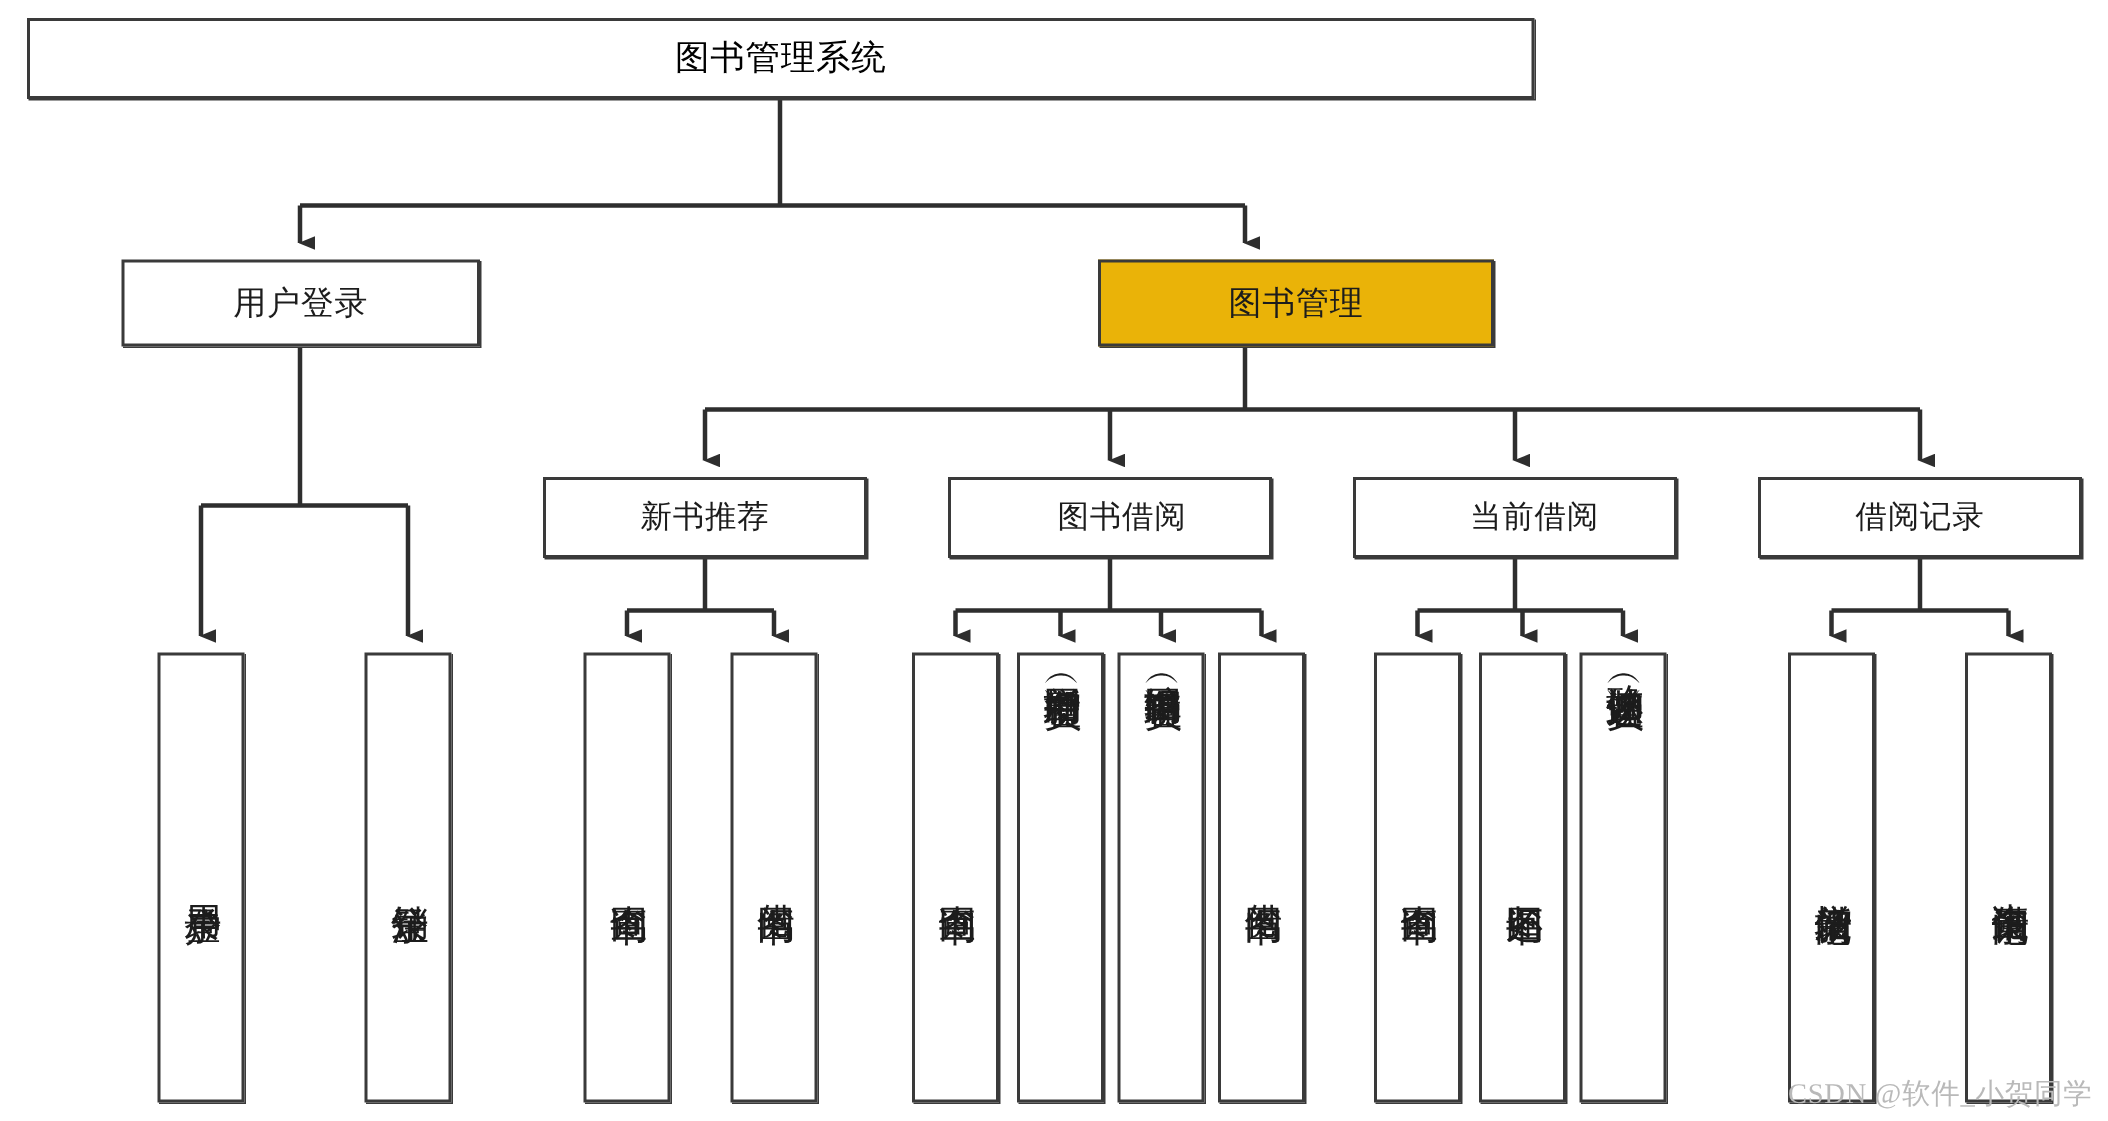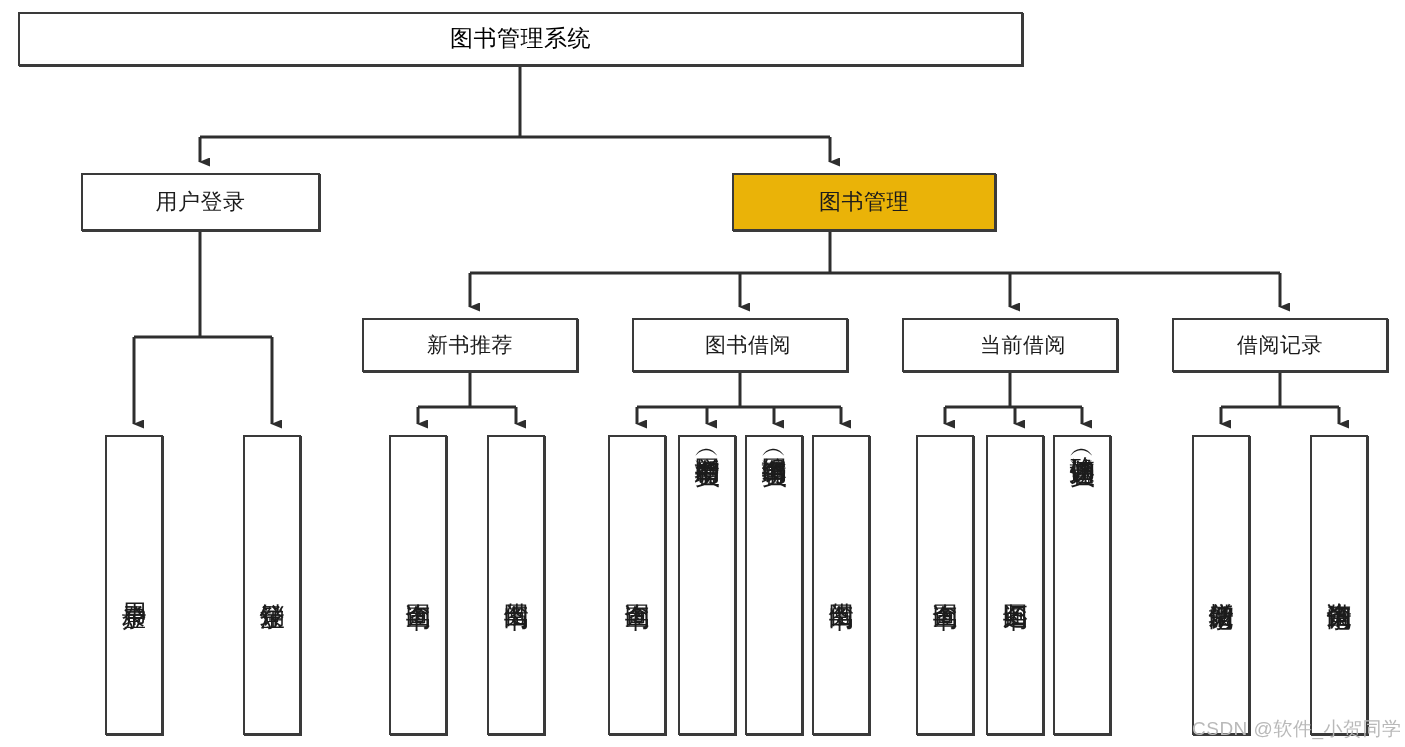--- a/index.html
+++ b/index.html
@@ -179,15 +179,15 @@
   <div class="node leaf" id="n-lf-10" style="left: 1053px; top: 435px; width: 58px; height: 300px; border-color: rgb(58, 58, 58); background: rgb(255, 255, 255); color: rgb(28, 28, 28);">
     <span class="lbl">确认归还（管理员）</span>
   </div>
   <div class="node leaf mid" id="n-lf-11" style="left: 1192px; top: 435px; width: 58px; height: 300px; border-color: rgb(58, 58, 58); background: rgb(255, 255, 255); color: rgb(28, 28, 28);">
     <span class="lbl">新增借阅记录</span>
   </div>
   <div class="node leaf mid" id="n-lf-12" style="left: 1310px; top: 435px; width: 58px; height: 300px; border-color: rgb(58, 58, 58); background: rgb(255, 255, 255); color: rgb(28, 28, 28);">
     <span class="lbl">查询借阅记录</span>
   </div>
 
-  <div class="watermark" id="wm" style="left: 1192px; top: 716px; color: rgb(185, 185, 185);">CSDN @软件_小贺同学</div>
+  <div class="watermark" id="wm" style="left: 1192px; top: 716px; color: rgb(185, 185, 185); font-family: Liberation Serif, serif;">CSDN @软件_小贺同学</div>
 
 </div>
 
 </body></html>

